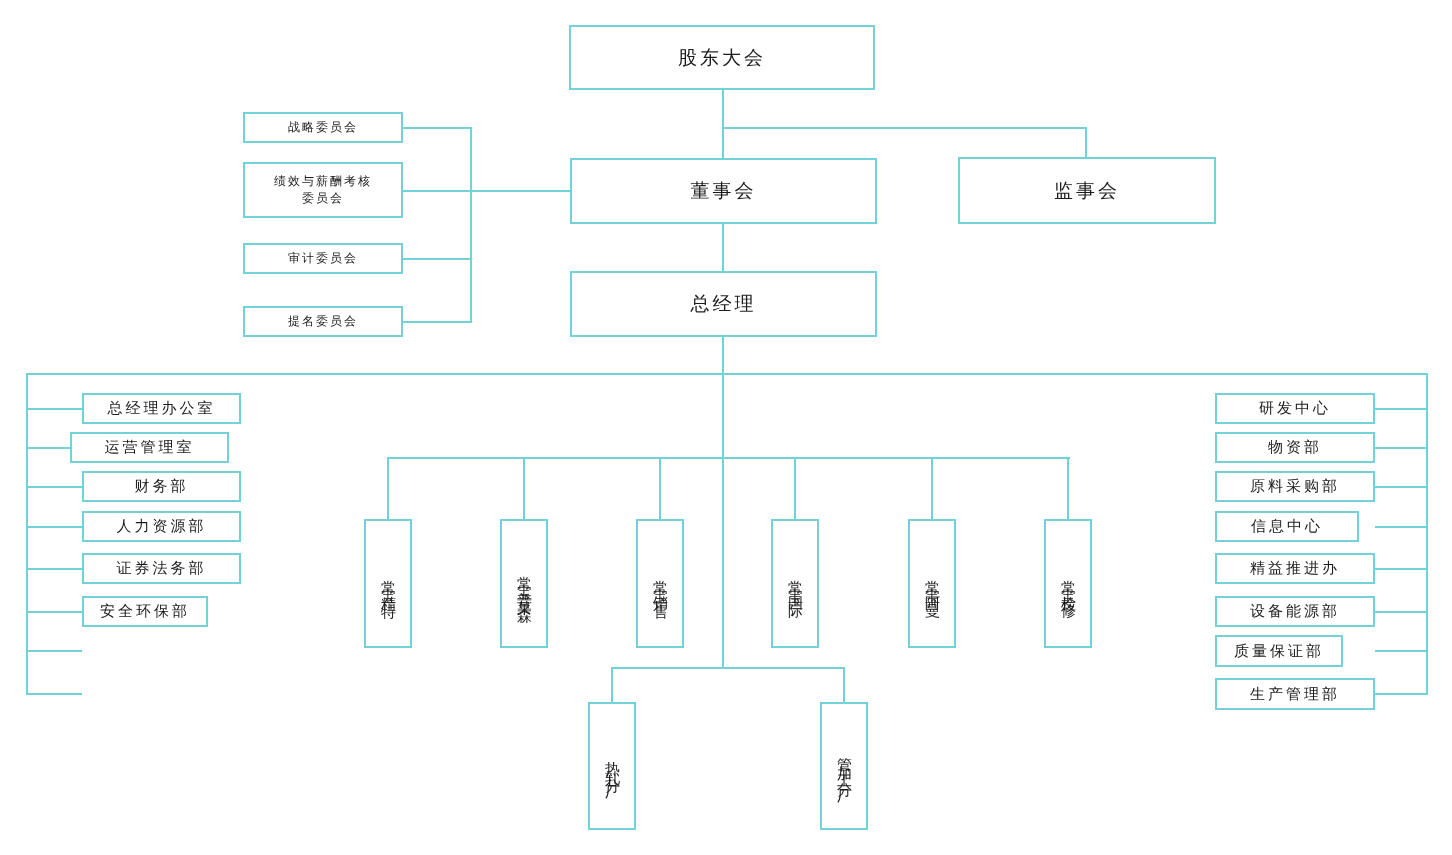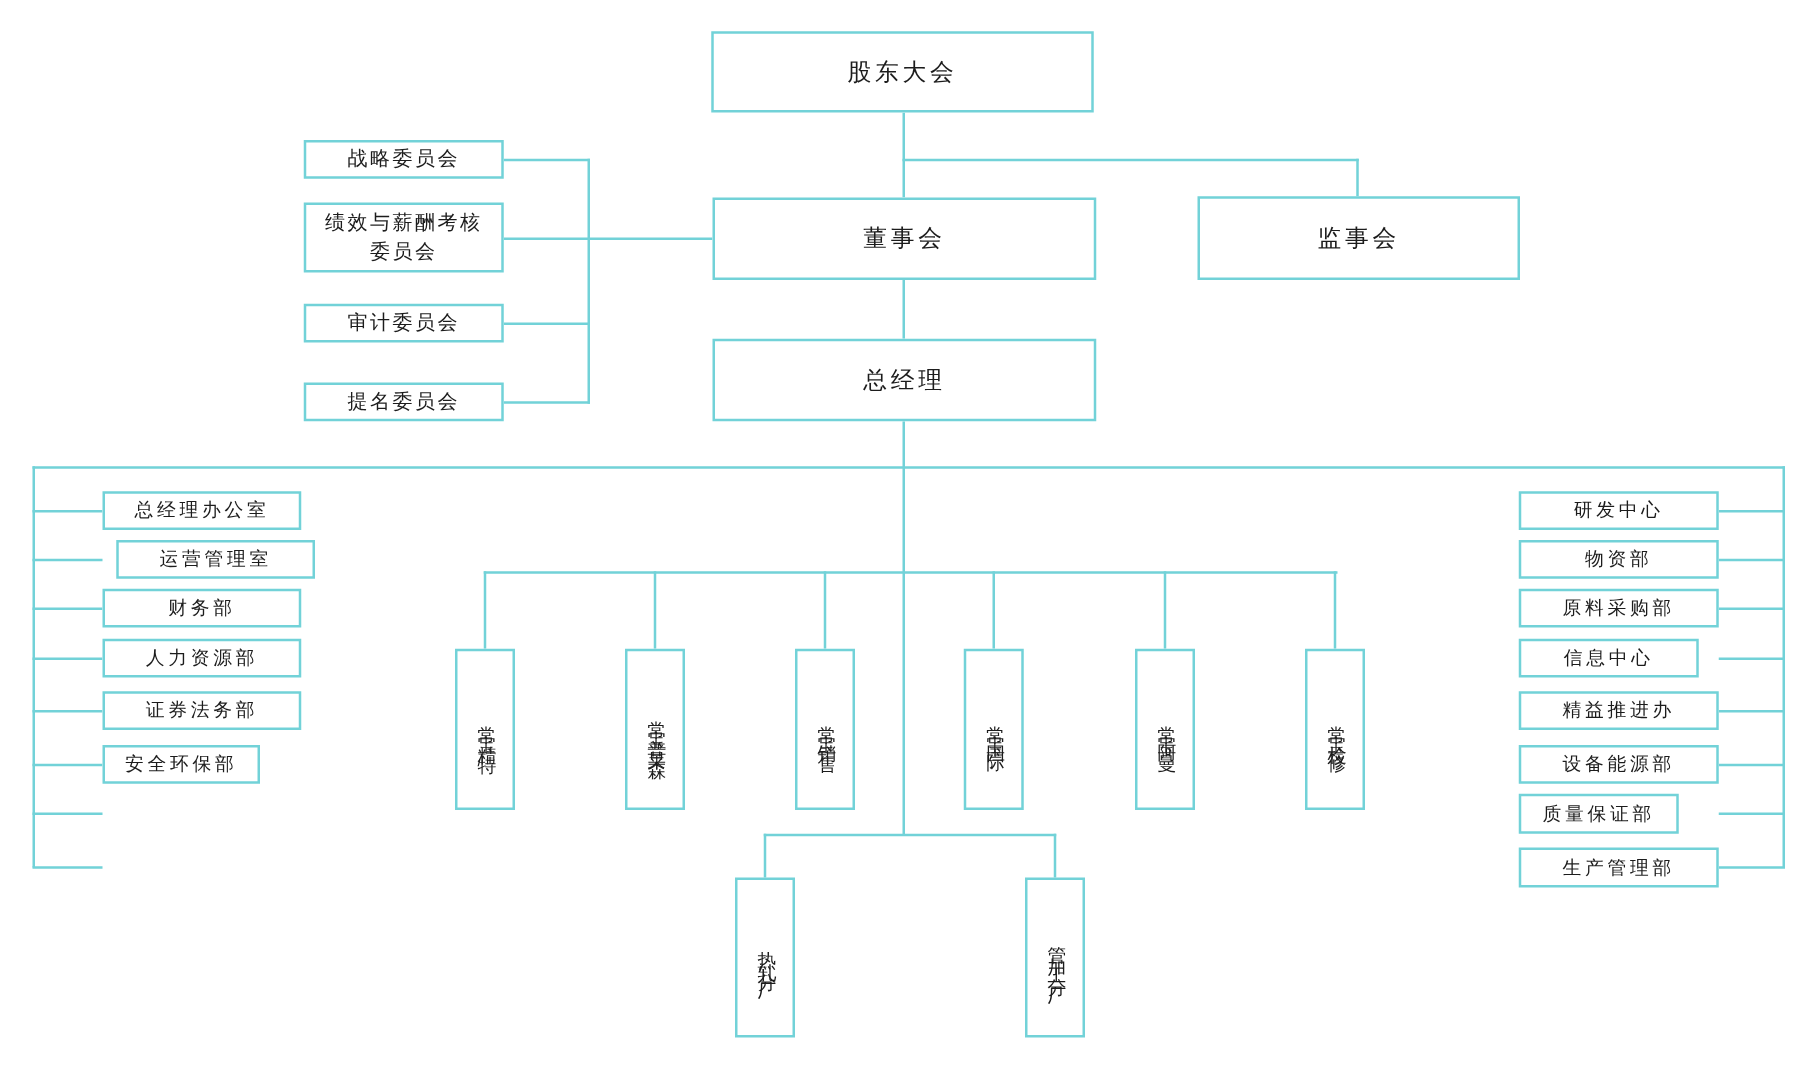--- a/index.html
+++ b/index.html
@@ -27,21 +27,21 @@
     justify-content:center;
     text-align:center;
     color:var(--text);
   }
   .serif{
     font-family:"Liberation Serif","DejaVu Serif",serif;
     font-size:19px;
     letter-spacing:3px;
   }
   .committee{
-    font-size:16px;
+    font-size:12px;
     letter-spacing:2px;
     line-height:1.45;
     white-space:pre-line;
   }
   .dept{
     font-size:15px;
     letter-spacing:3px;
   }
   .vert{
     writing-mode:vertical-lr;
@@ -111,21 +111,21 @@
   <div class="node serif" style="left:958px;top:157px;width:258px;height:67px">监事会</div>
   <div class="node serif" style="left:570px;top:271px;width:307px;height:66px">总经理</div>
 
   <div class="node committee" style="left:243px;top:112px;width:160px;height:31px">战略委员会</div>
   <div class="node committee" style="left:243px;top:162px;width:160px;height:56px">绩效与薪酬考核
 委员会</div>
   <div class="node committee" style="left:243px;top:243px;width:160px;height:31px">审计委员会</div>
   <div class="node committee" style="left:243px;top:306px;width:160px;height:31px">提名委员会</div>
 
   <div class="node dept" style="left:82px;top:393px;width:159px;height:31px">总经理办公室</div>
-  <div class="node dept" style="left:93px;top:432px;width:159px;height:31px">运营管理室</div>
+  <div class="node dept" style="left:70px;top:432px;width:159px;height:31px">运营管理室</div>
   <div class="node dept" style="left:82px;top:471px;width:159px;height:31px">财务部</div>
   <div class="node dept" style="left:82px;top:511px;width:159px;height:31px">人力资源部</div>
   <div class="node dept" style="left:82px;top:553px;width:159px;height:31px">证券法务部</div>
   <div class="node dept" style="left:82px;top:596px;width:126px;height:31px">安全环保部</div>
 
   <div class="node dept" style="left:1215px;top:393px;width:160px;height:31px">研发中心</div>
   <div class="node dept" style="left:1215px;top:432px;width:160px;height:31px">物资部</div>
   <div class="node dept" style="left:1215px;top:471px;width:160px;height:31px">原料采购部</div>
   <div class="node dept" style="left:1215px;top:511px;width:144px;height:31px">信息中心</div>
   <div class="node dept" style="left:1215px;top:553px;width:160px;height:31px">精益推进办</div>

